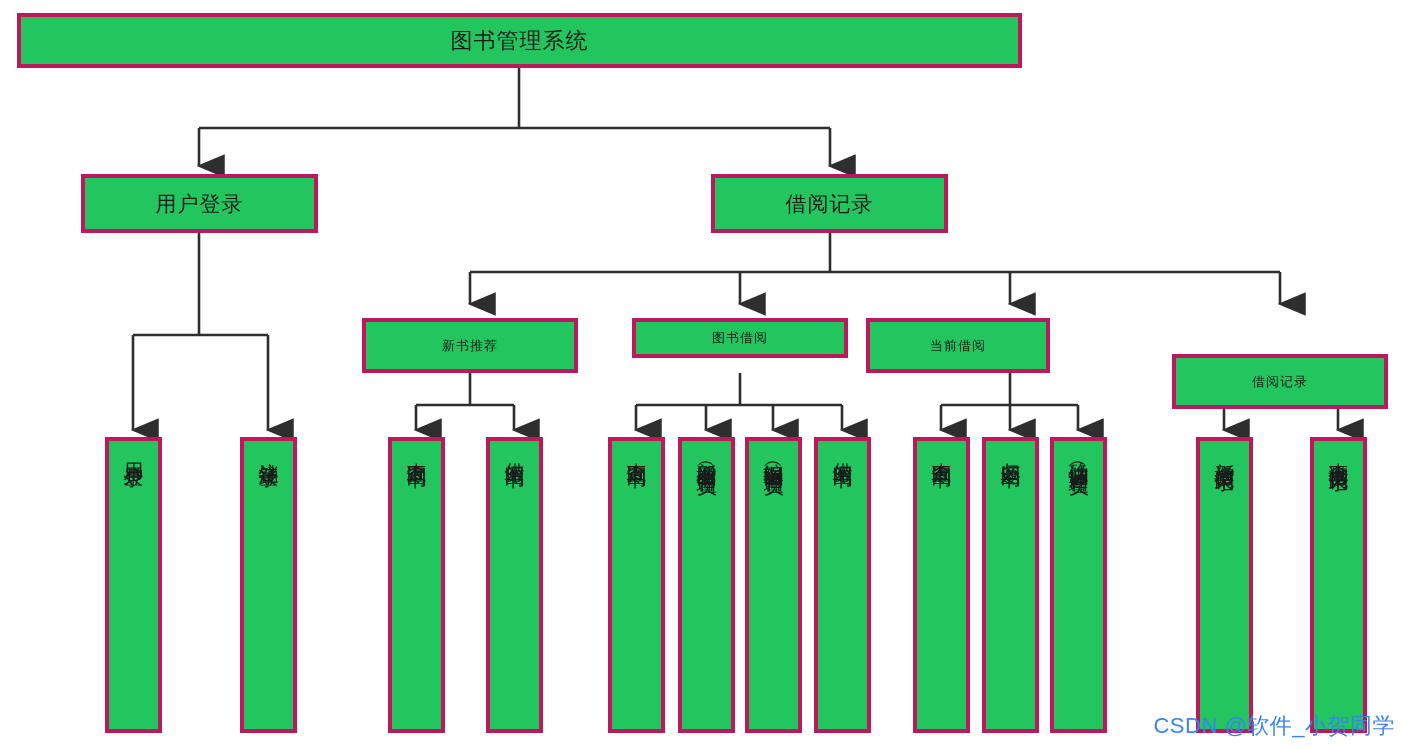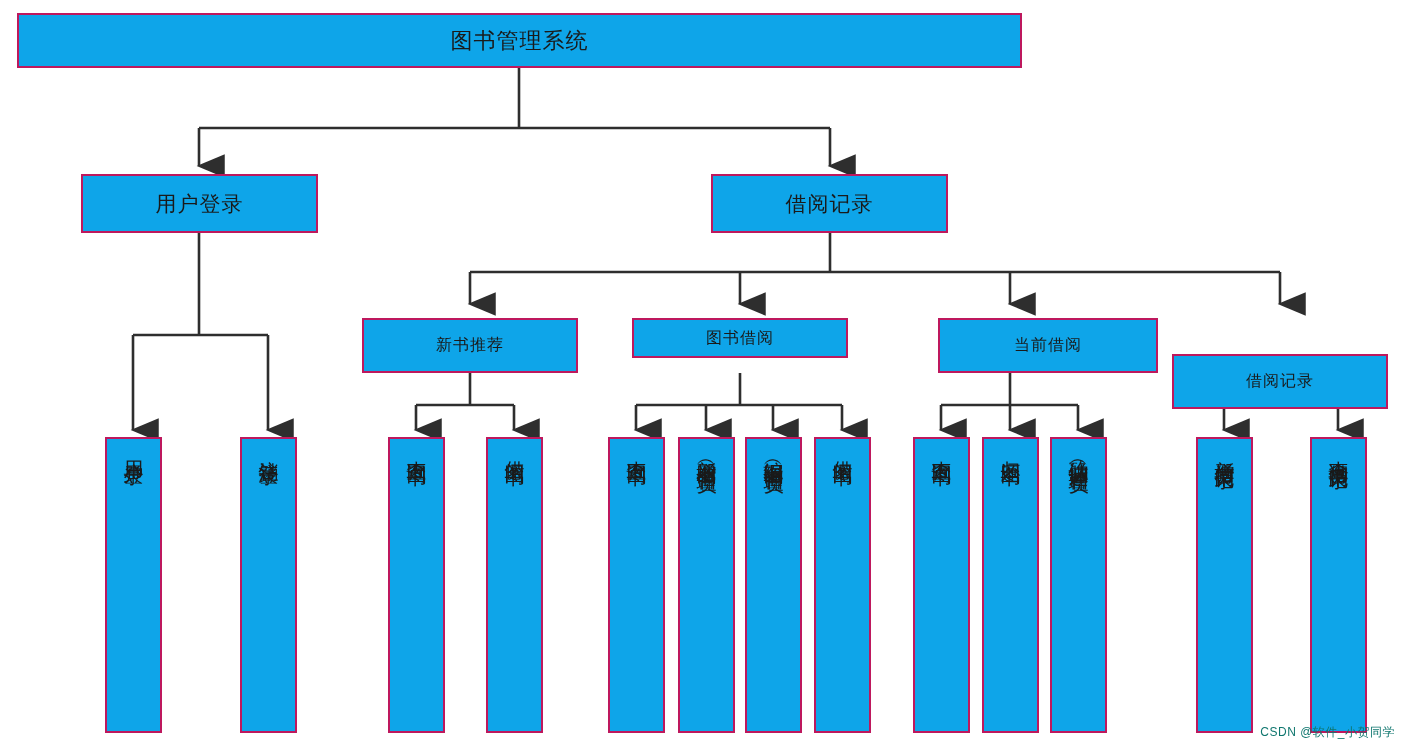--- a/index.html
+++ b/index.html
@@ -22,35 +22,35 @@
     position: absolute;
     left: 0;
     top: 0;
     width: 1405px;
     height: 747px;
     pointer-events: none;
   }
   .node {
     position: absolute;
     box-sizing: border-box;
-    background: #0ea5e9;
-    border: 2px solid #be185d;
+    background: #22c55e;
+    border: 4px solid #be185d;
     display: flex;
     align-items: center;
     justify-content: center;
     color: #1a1a1a;
   }
   .node.root {
     font-size: 22px;
   }
   .node.lvl2 {
     font-size: 21px;
   }
   .node.lvl3 {
-    font-size: 16px;
+    font-size: 13px;
   }
   .node.leaf {
     font-size: 20px;
     padding: 6px 0;
     align-items: flex-start;
   }
   .vtext {
     writing-mode: vertical-rl;
     text-orientation: upright;
     letter-spacing: 2px;
@@ -58,22 +58,22 @@
     white-space: nowrap;
   }
   .htext {
     white-space: nowrap;
     letter-spacing: 1px;
   }
   #watermark {
     position: absolute;
     right: 10px;
     bottom: 6px;
-    font-size: 12px;
-    color: #0f766e;
+    font-size: 22px;
+    color: #3b82f6;
     white-space: nowrap;
     letter-spacing: 0.5px;
   }
 </style>
 </head>
 <body>
 
 <div id="canvas">
 
   <svg class="wires" viewBox="0 0 1405 747" xmlns="http://www.w3.org/2000/svg">
@@ -139,21 +139,21 @@
   </div>
 
   <div class="node lvl3" style="left:362px; top:318px; width:216px; height:55px;">
     <span class="htext">新书推荐</span>
   </div>
 
   <div class="node lvl3" style="left:632px; top:318px; width:216px; height:40px;">
     <span class="htext">图书借阅</span>
   </div>
 
-  <div class="node lvl3" style="left:938px; top:318px; width:220px; height:55px;">
+  <div class="node lvl3" style="left:866px; top:318px; width:184px; height:55px;">
     <span class="htext">当前借阅</span>
   </div>
 
   <div class="node lvl3" style="left:1172px; top:318px; width:216px; height:55px;margin-top:36px;">
     <span class="htext">借阅记录</span>
   </div>
 
   <div class="node leaf" style="left:105px; top:437px; width:57px; height:296px;">
     <span class="vtext">用户登录</span>
   </div>

